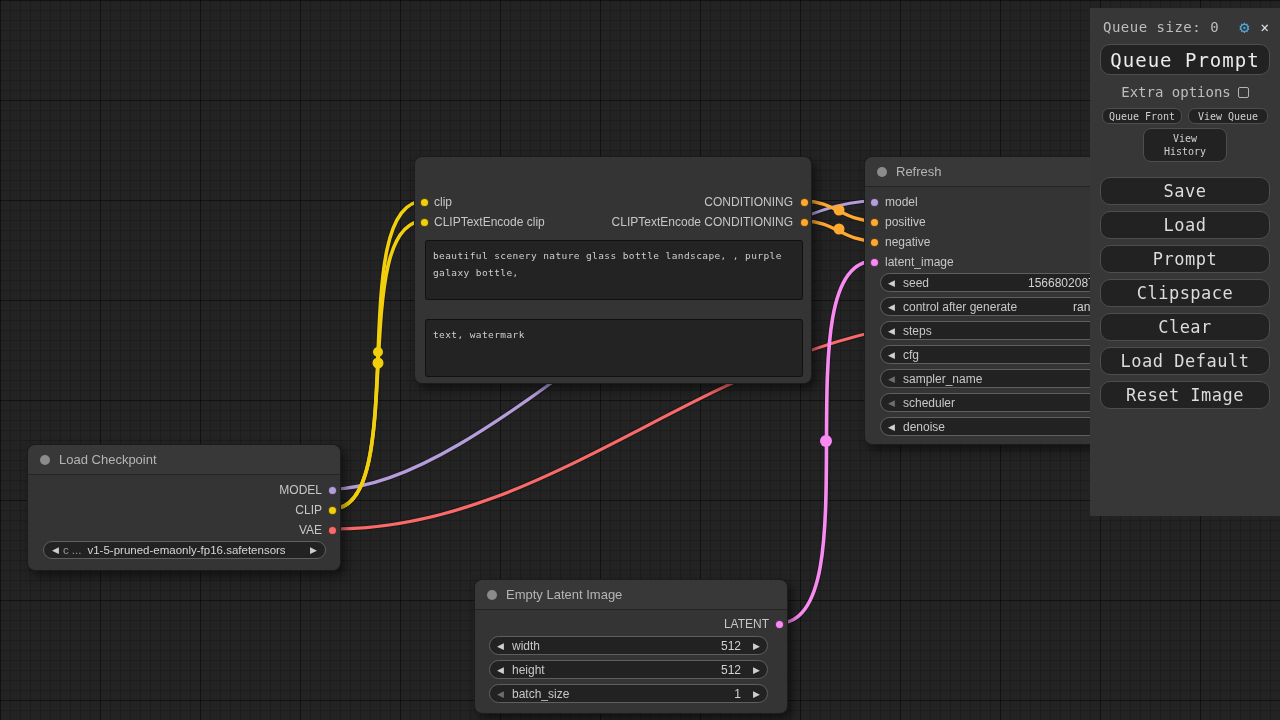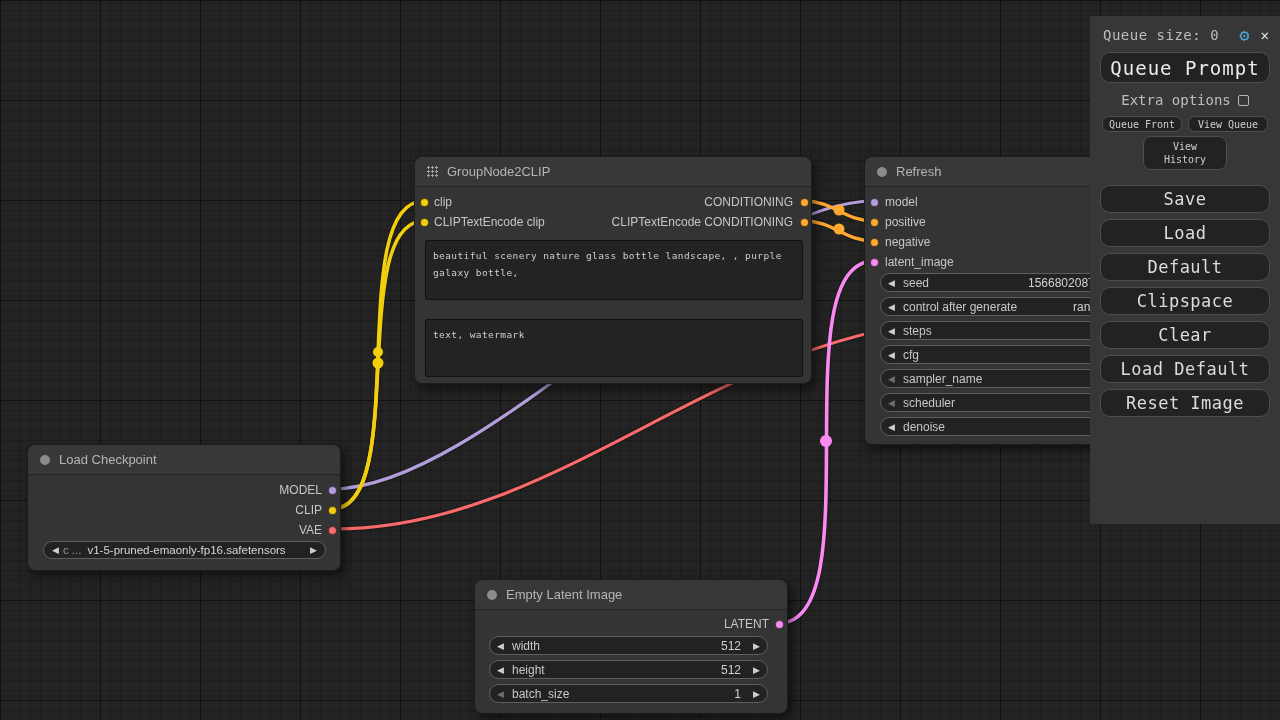--- a/index.html
+++ b/index.html
@@ -51,21 +51,21 @@
   .ckpt-widget .ck-label { flex:0 0 auto; color:#9a9a9a; font-size:11.5px; padding-right:6px; }
   .ckpt-widget .ck-value { flex:1; text-align:left; font-size:11.5px; color:#d6d6d6;
                            white-space:nowrap; overflow:hidden; }
 
   .tarea { position:absolute; left:10px; width:378px; background:#232323;
            border:1px solid rgba(0,0,0,0.5); border-radius:3px; padding:6px 7px;
            font-family:"DejaVu Sans Mono", monospace; font-size:9.5px; line-height:17px;
            letter-spacing:0.4px; color:#cfcfcf; overflow:hidden; }
 
   
-  .sidebar { position:absolute; top:16px; right:0; width:190px; height:508px; background:#373737;
+  .sidebar { position:absolute; top:8px; right:0; width:190px; height:508px; background:#373737;
              z-index:10; font-family:"DejaVu Sans Mono", monospace; color:#c9c9c9; }
   .qrow { margin:11px 11px 0 13px; display:flex; align-items:center; font-size:14px; }
   .qrow .qtext { flex:1; color:#bdbdbd; letter-spacing:0.5px; }
   .gear-ic { color:#52a7d8; font-size:17px; line-height:14px; cursor:pointer; }
   .close-ic { color:#e2e2e2; font-size:14px; margin-left:11px; cursor:pointer; }
   .btn { background:#222; border:1px solid #4e4e4e; color:#dcdcdc; border-radius:10px;
          display:flex; align-items:center; justify-content:center; cursor:pointer;
          font-family:"DejaVu Sans Mono", monospace; }
   .qprompt { margin:9px 10px 0; height:31px; font-size:19px; letter-spacing:1px; color:#ececec; }
   .extra { margin:9px 14px 0; display:flex; align-items:center; justify-content:center;
@@ -106,24 +106,20 @@
     <g>
       <circle cx="378" cy="352" r="5" fill="#f2cf0c"></circle>
       <circle cx="378" cy="363" r="5.5" fill="#f2cf0c"></circle>
       <circle cx="839" cy="210" r="5.5" fill="#ffa931"></circle>
       <circle cx="839" cy="229" r="5.5" fill="#ffa931"></circle>
       <circle cx="826" cy="441" r="6" fill="#f98af2"></circle>
     </g>
   </svg>
 
   <div class="node" style="left:414px; top:156px; width:398px; height:228px;">
-    <div class="ntitle">
-      <span class="grid-dots-icon"></span>
-      <span>GroupNode2CLIP</span>
-    </div>
     <div class="srow" style="top:35px;">
       <span class="slot-dot" style="left:5px; background:#f2cf0c;"></span>
       <span class="inlabel">clip</span>
       <span class="outlabel">CONDITIONING</span>
       <span class="slot-dot" style="left:385px; background:#ffa931;"></span>
     </div>
     <div class="srow" style="top:55px;">
       <span class="slot-dot" style="left:5px; background:#f2cf0c;"></span>
       <span class="inlabel">CLIPTextEncode clip</span>
       <span class="outlabel">CLIPTextEncode CONDITIONING</span>
@@ -258,19 +254,19 @@
   <div class="minirow">
     <div class="btn minibtn">Queue Front</div>
     <div class="btn minibtn">View Queue</div>
   </div>
   <div class="vhwrap">
     <div class="btn vhbtn">View History</div>
   </div>
   <div class="bigbtns">
     <div class="btn bigbtn">Save</div>
     <div class="btn bigbtn">Load</div>
-    <div class="btn bigbtn">Default</div>
+    <div class="btn bigbtn">Prompt</div>
     <div class="btn bigbtn">Clipspace</div>
     <div class="btn bigbtn">Clear</div>
     <div class="btn bigbtn">Load Default</div>
     <div class="btn bigbtn">Reset Image</div>
   </div>
 </aside>
 
 </body></html>

